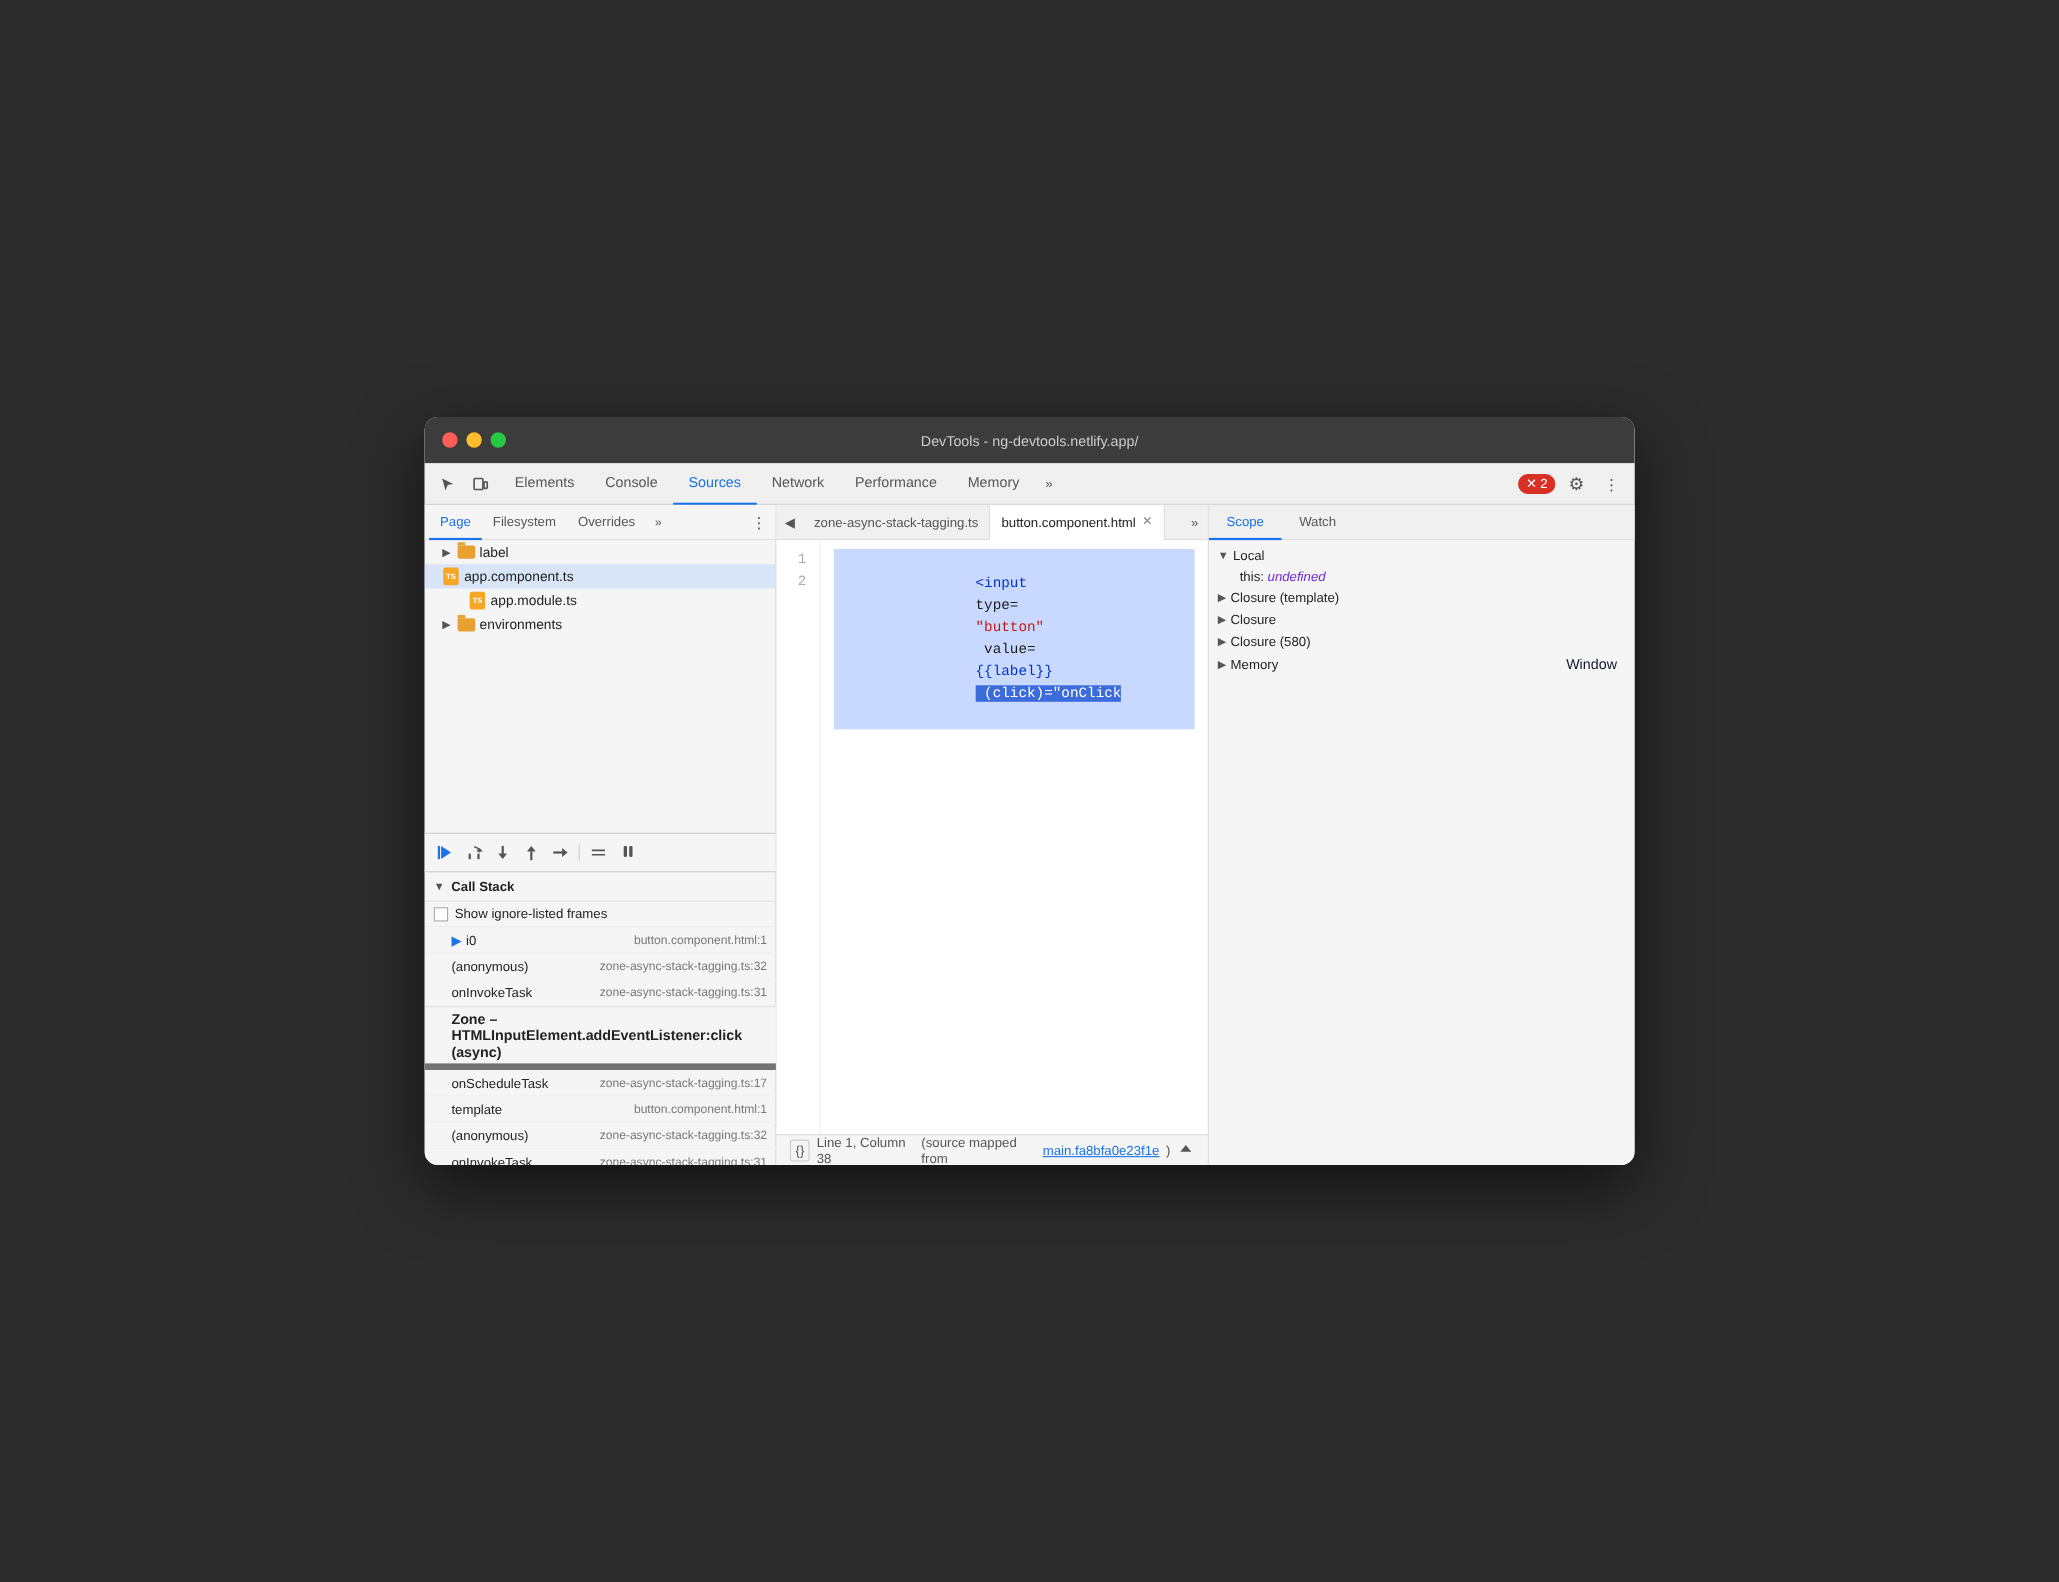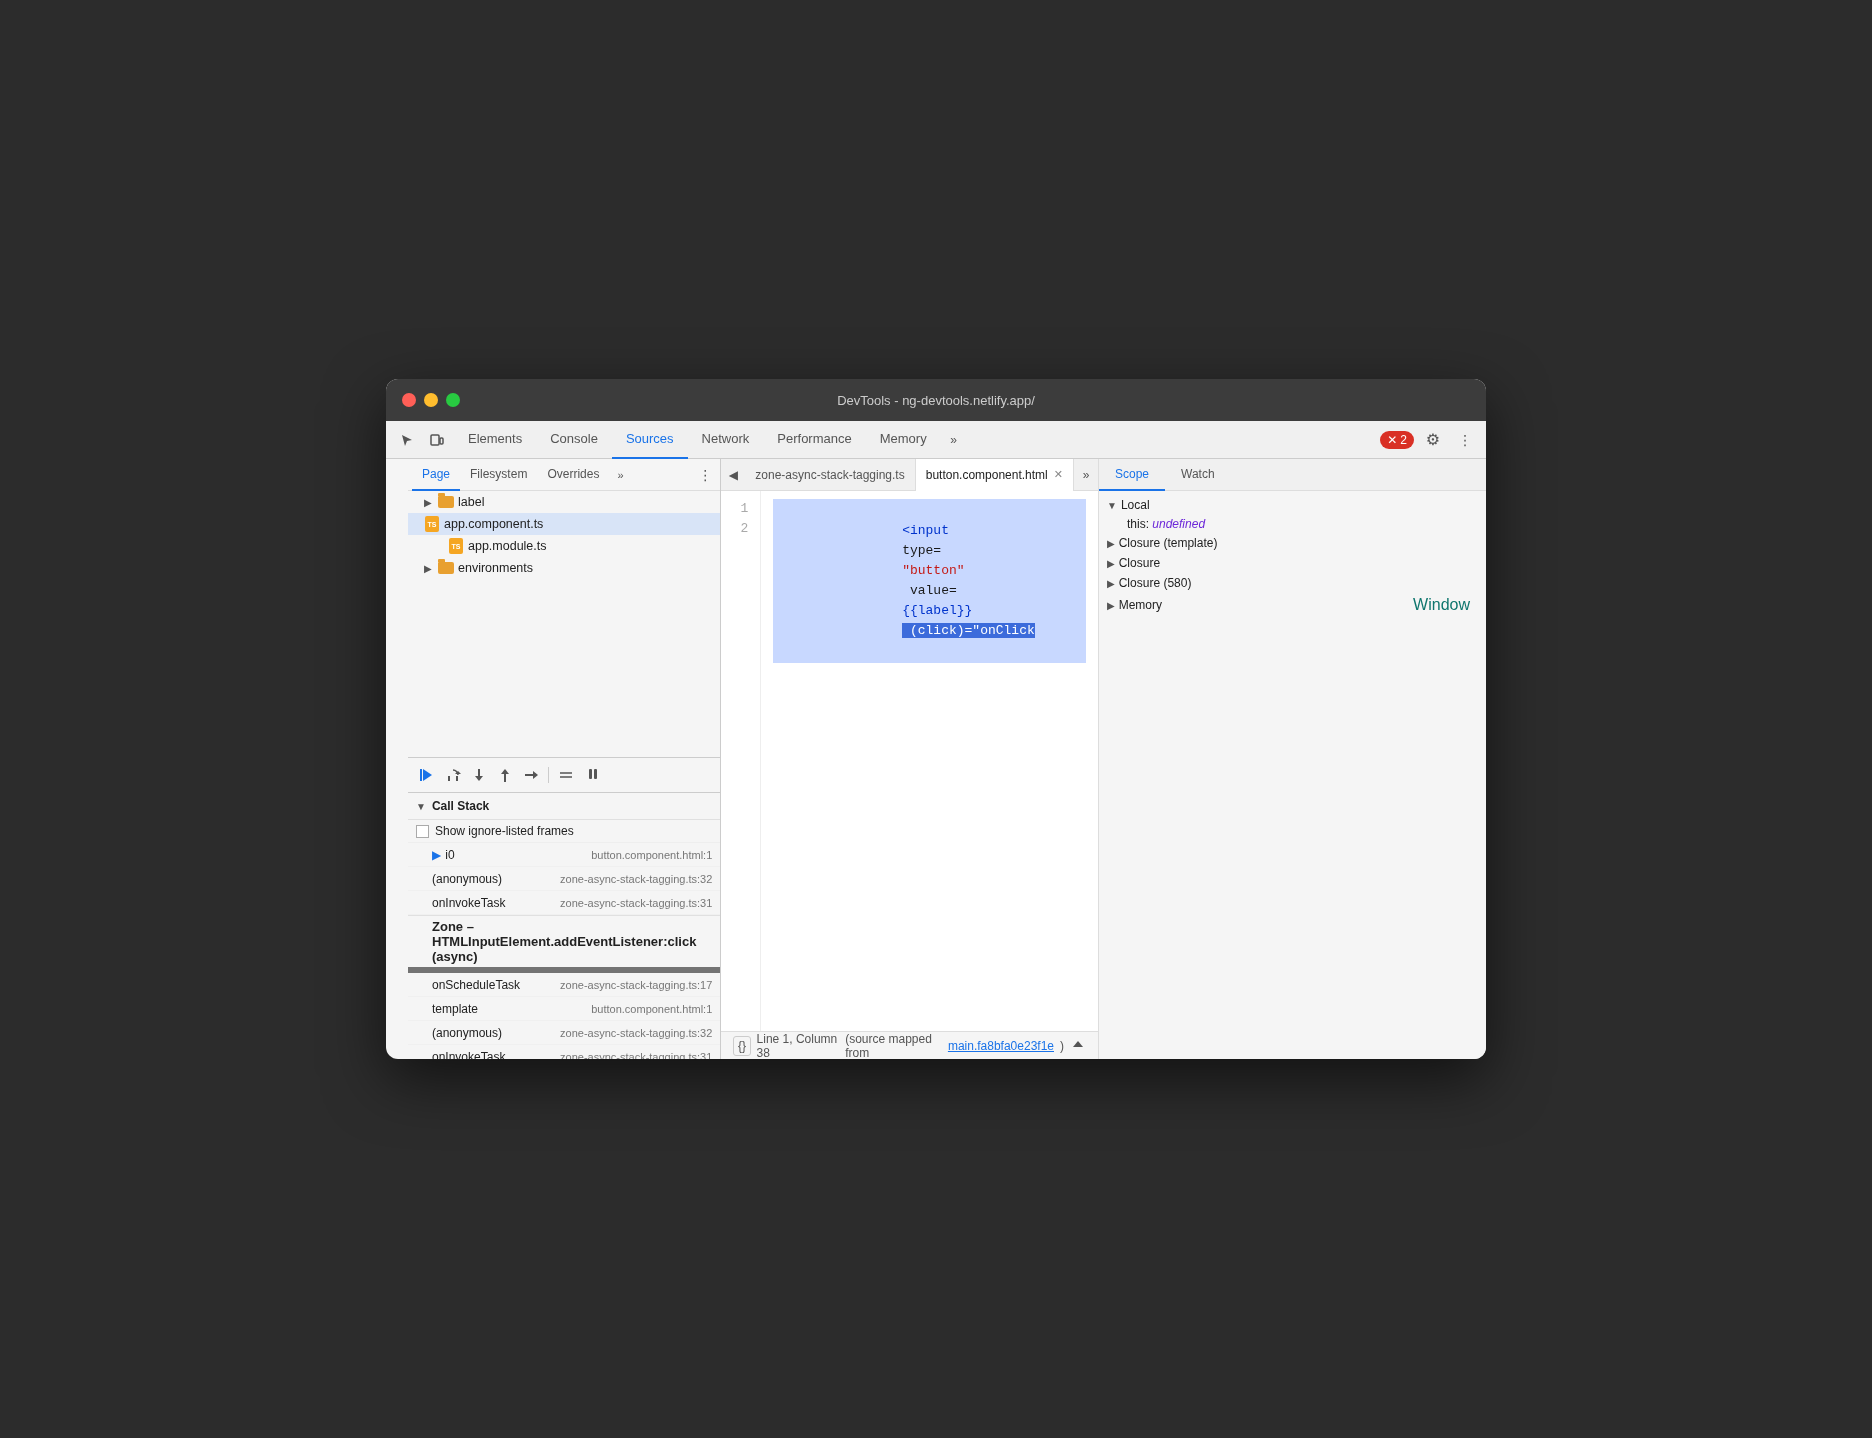--- a/index.html
+++ b/index.html
@@ -491,21 +491,21 @@
       font-size: 10px;
       color: #555;
     }
     .scope-property {
       padding: 2px 8px 2px 28px;
       font-size: 12px;
       color: #444;
     }
     .scope-key { color: #222; }
     .scope-undefined { color: #6d28d9; font-style: italic; }
-    .scope-window { color: #0f766e; font-size: 16px; margin-left: auto; margin-right: 8px; }
+    .scope-window { color: #0f172a; font-size: 13px; margin-left: auto; margin-right: 8px; }
   </style>
 </head>
 <body>
 
 <div class="window">
 
   <div class="title-bar">
     <div class="traffic-lights">
       <div class="traffic-light tl-close"></div>
       <div class="traffic-light tl-minimize"></div>
@@ -538,21 +538,21 @@
     <div class="toolbar-right">
       <div class="error-badge">
         <span>✕</span>
         <span>2</span>
       </div>
       <div class="gear-btn">⚙</div>
       <div class="more-btn">⋮</div>
     </div>
   </div>
 
-  <div style="display:flex; height: 600px; margin-left: 22px;">
+  <div style="display:flex; height: 600px;">
 
     <div class="left-panel">
 
       <div class="subtab-bar">
         <div class="subtab active">Page</div>
         <div class="subtab">Filesystem</div>
         <div class="subtab">Overrides</div>
         <div class="subtab-more">»</div>
         <div class="subtab-dots">⋮</div>
       </div>

